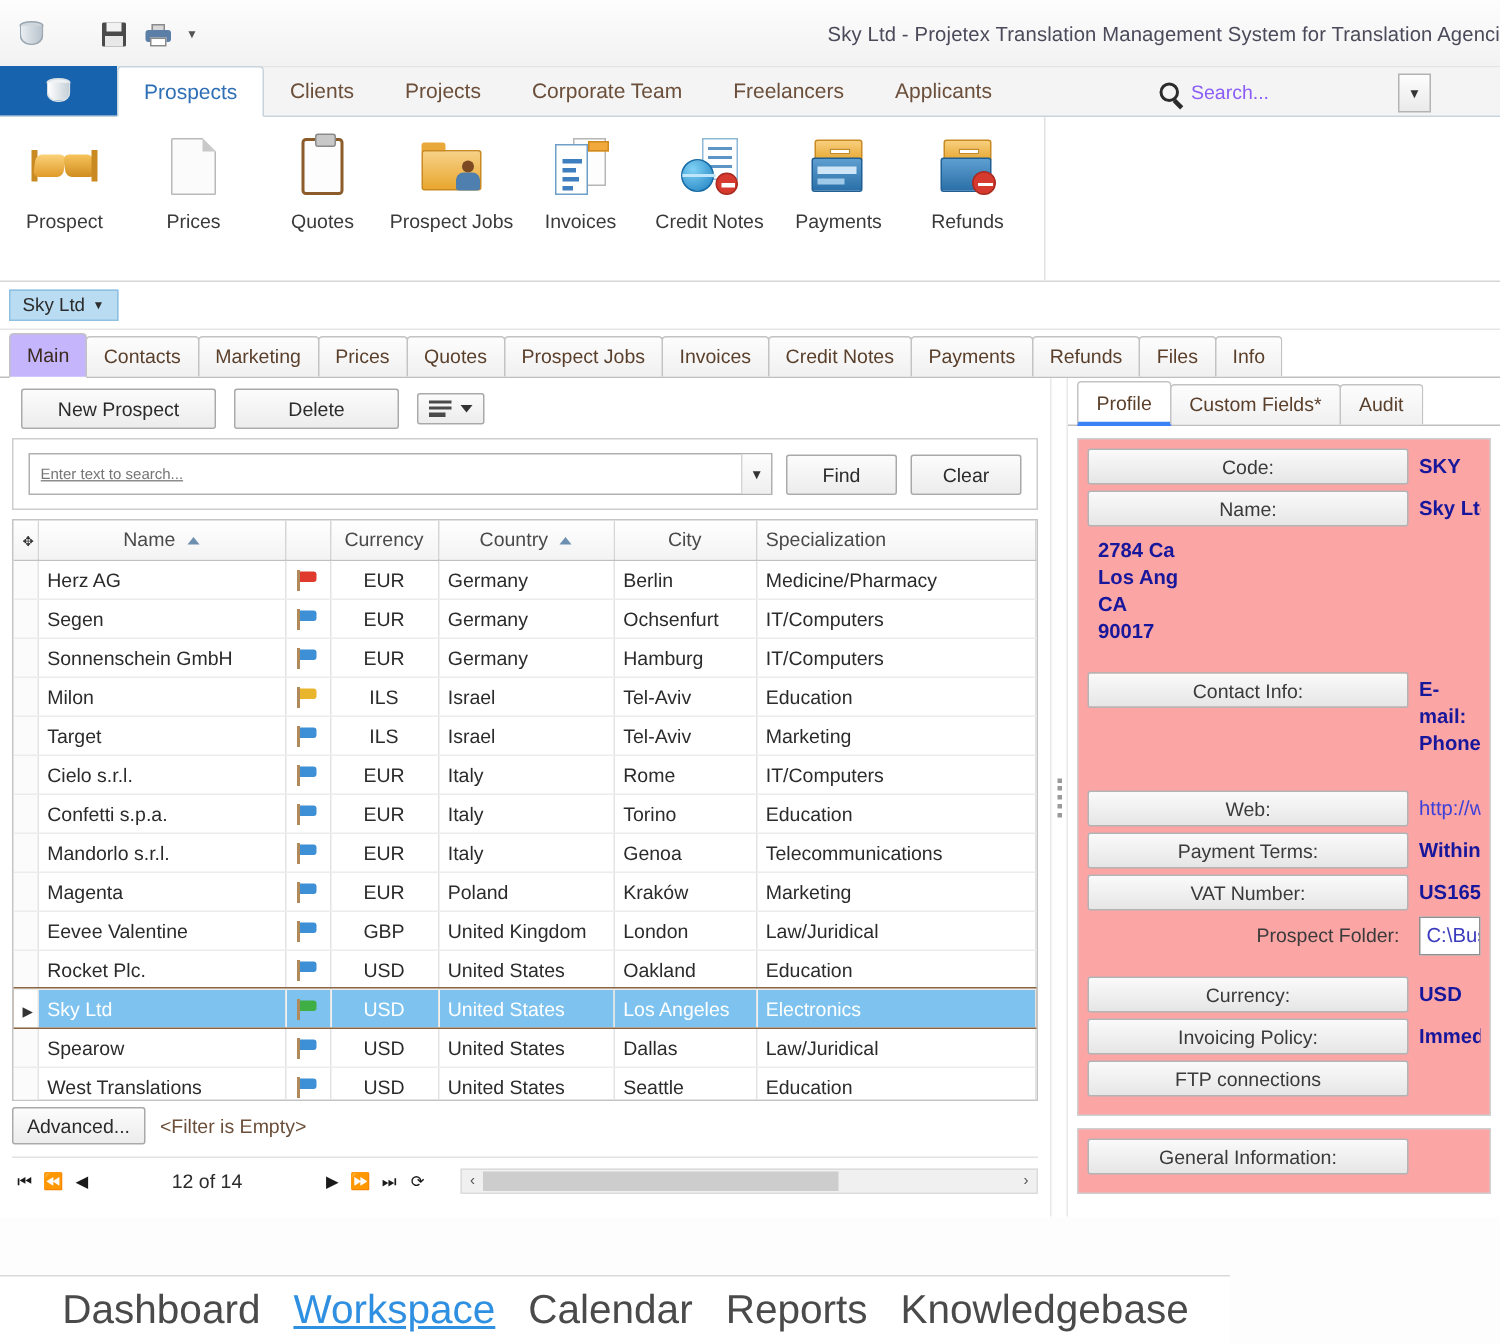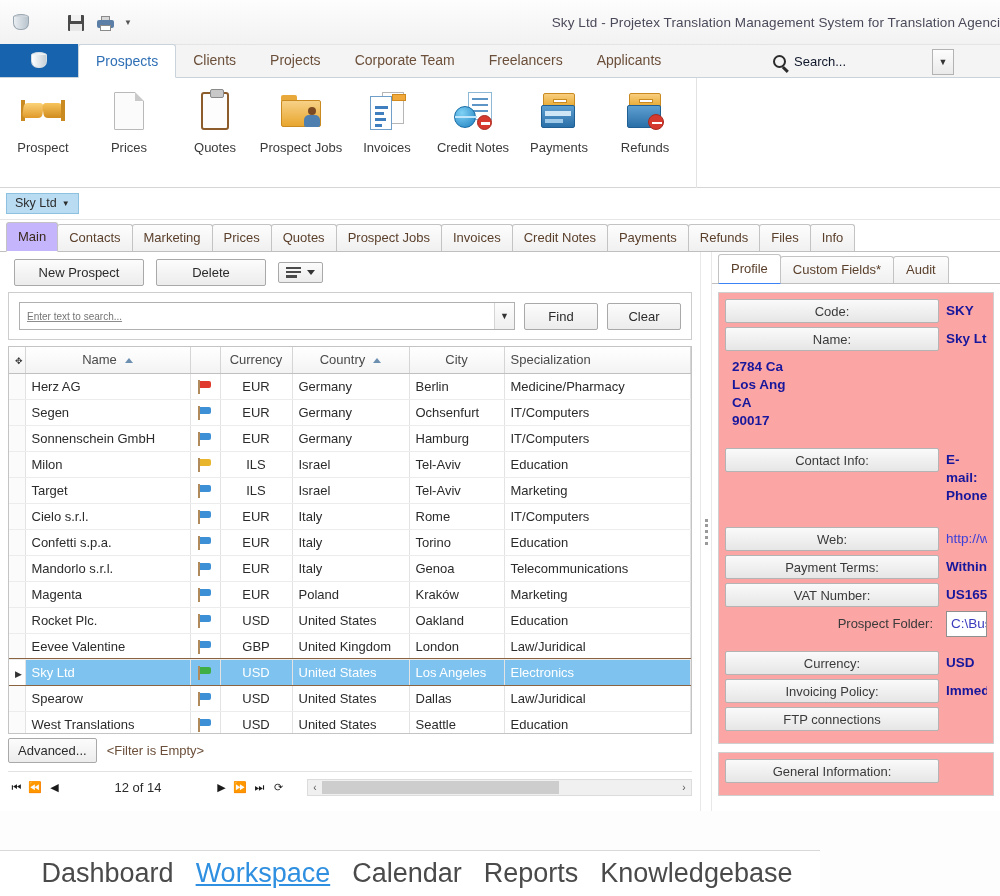--- a/index.html
+++ b/index.html
@@ -81,21 +81,21 @@
     background:#ffffff; color:#2f6fb5; border:1px solid #c9d3dc; border-bottom:1px solid #ffffff;
     margin-bottom:-1px; border-radius: 3px 3px 0 0; height: 34px; line-height: 32px;
   }
   .ribbon-search {
     position:absolute; right: 0; top: 0; height: 33px; display:flex; align-items:center; gap:8px;
   }
   .mag {
     width:13px;height:13px;border:2px solid #2b2b2b;border-radius:50%;position:relative;
   }
   .mag:after{content:"";position:absolute;right:-5px;bottom:-4px;width:7px;height:2.5px;background:#2b2b2b;transform:rotate(45deg);}
-  .search-ph{font-size:13px;color:#0f172a;width:130px;}
+  .search-ph{font-size:13px;color:#8b5cf6;width:130px;}
   .search-drop{
     width:22px;height:26px;border:1px solid #b3b3b3;background:linear-gradient(#fdfdfd,#eaeaea);
     display:flex;align-items:center;justify-content:center;font-size:9px;color:#333;cursor:pointer;
   }
 
   
   .ribbon-body {
     position: relative; height: 110px; background:#ffffff;
     border-bottom: 1px solid #d6d6d6;
   }
@@ -269,21 +269,21 @@
   .hscroll .lbtn,.hscroll .rbtn{width:14px;text-align:center;font-size:10px;color:#555;cursor:pointer;}
   .hscroll .thumb{position:absolute;left:14px;top:1px;height:13px;width:62%;background:#cdcdcd;cursor:pointer;}
 
   
   .rtabs{height:32px;display:flex;align-items:flex-end;padding-left:6px;border-bottom:1px solid #bfbfbf;}
   .rtab2{
     height:27px;line-height:25px;padding:0 12px;font-size:13px;color:#5a3f2b;
     border:1px solid #c3c3c3;border-bottom:none;background:linear-gradient(#fdfdfd,#f0f0f0);
     margin-right:-1px;border-radius:3px 3px 0 0;cursor:pointer;white-space:nowrap;
   }
-  .rtab2.active{background:#ffffff;height:30px;line-height:28px;border-bottom:1px solid #3b82f6;margin-bottom:-1px;}
+  .rtab2.active{background:#ffffff;height:30px;line-height:28px;border-bottom:3px solid #3b82f6;margin-bottom:-1px;}
   .rbox{margin:8px 6px 0;border:1px solid #cfcfcf;background:#fca5a5;padding:6px 0 8px;position:relative;}
   .frow{display:flex;align-items:flex-start;margin:0 6px 4px;}
   .flabel{
     width:214px;min-height:24px;border:1px solid #b4b4b4;background:linear-gradient(#fafafa,#e6e6e6);
     font-size:13px;color:#3a3a3a;display:flex;align-items:center;justify-content:center;border-radius:2px;
     padding:3px 6px;text-align:center;
   }
   .flabel.rightal{justify-content:flex-end;border:none;background:transparent;}
   .fval{
     flex:1;margin-left:7px;font-size:13.5px;color:#17179c;font-weight:bold;padding-top:3px;
@@ -599,35 +599,35 @@
                 <td class="ind"></td>
                 <td>Magenta</td>
                 <td class="c"><span class="flag"><span class="pole"></span><span class="cloth" style="background:#3d8fd6"></span></span></td>
                 <td class="c">EUR</td>
                 <td>Poland</td>
                 <td>Kraków</td>
                 <td>Marketing</td>
               </tr>
               <tr>
                 <td class="ind"></td>
+                <td>Eevee Valentine</td>
+                <td class="c"><span class="flag"><span class="pole"></span><span class="cloth" style="background:#3d8fd6"></span></span></td>
+                <td class="c">GBP</td>
+                <td>United Kingdom</td>
+                <td>London</td>
+                <td>Law/Juridical</td>
+              </tr>
+              <tr>
+                <td class="ind"></td>
                 <td>Rocket Plc.</td>
                 <td class="c"><span class="flag"><span class="pole"></span><span class="cloth" style="background:#3d8fd6"></span></span></td>
                 <td class="c">USD</td>
                 <td>United States</td>
                 <td>Oakland</td>
                 <td>Education</td>
-              </tr>
-              <tr>
-                <td class="ind"></td>
-                <td>Eevee Valentine</td>
-                <td class="c"><span class="flag"><span class="pole"></span><span class="cloth" style="background:#3d8fd6"></span></span></td>
-                <td class="c">GBP</td>
-                <td>United Kingdom</td>
-                <td>London</td>
-                <td>Law/Juridical</td>
               </tr>
               <tr class="sel">
                 <td class="ind"><span class="rowmark">▶</span></td>
                 <td>Sky Ltd</td>
                 <td class="c"><span class="flag"><span class="pole"></span><span class="cloth" style="background:#3fae45"></span></span></td>
                 <td class="c">USD</td>
                 <td>United States</td>
                 <td>Los Angeles</td>
                 <td>Electronics</td>
               </tr>

